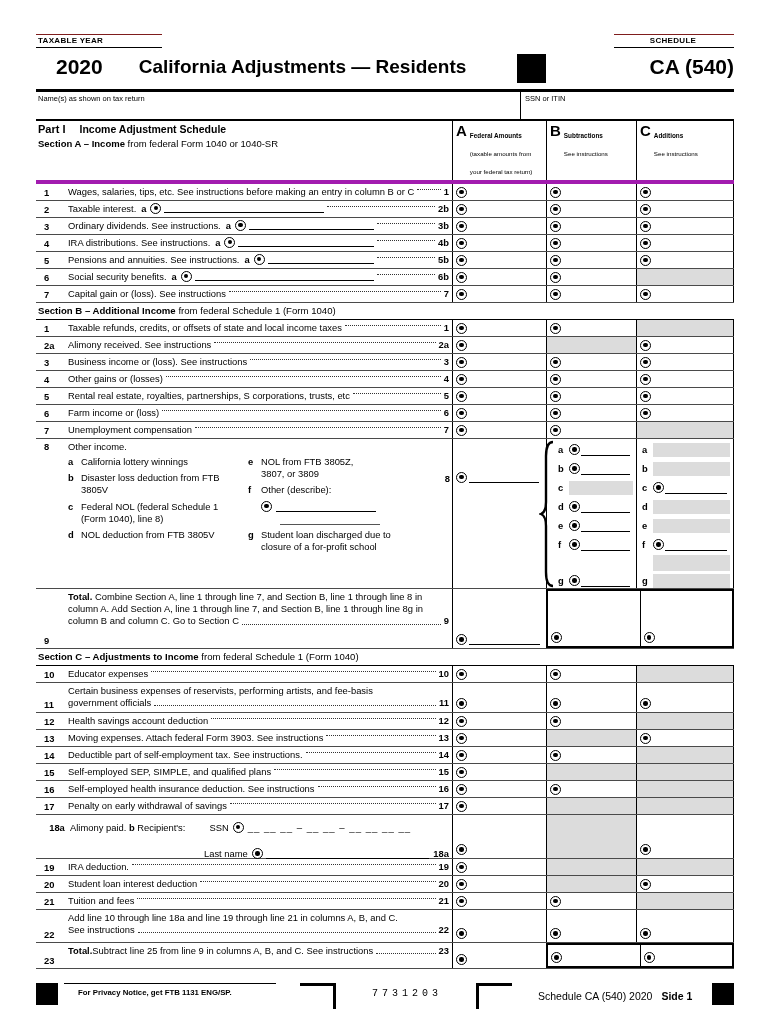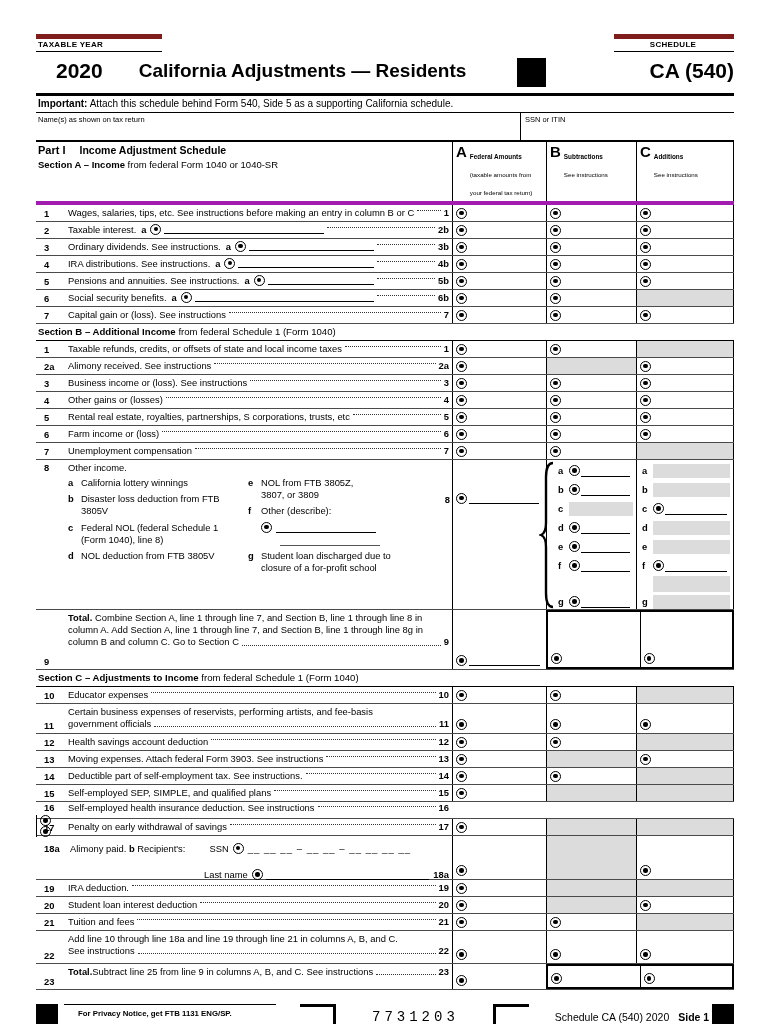--- a/index.html
+++ b/index.html
@@ -7,21 +7,21 @@
     width:770px; height:1024px; background:#fff; color:#000;
     font-family:"Liberation Sans", sans-serif; position:relative; overflow:hidden;
   }
   .page { position:absolute; left:36px; top:34px; width:698px; }
   .bold { font-weight:bold; }
 
   
   .hrow1 { display:flex; justify-content:space-between; }
   .tylabel, .schlabel {
     font-size:8px; font-weight:bold; letter-spacing:0.3px;
-    border-top:5px solid #7f1d1d; border-bottom:1px solid #000;
+    border-top:1px solid #7f1d1d; border-bottom:1px solid #000;
     padding:1px 4px 2px 2px; width:126px; box-sizing:border-box;
   }
   .schlabel { text-align:center; width:120px; }
   .hrow2 { display:flex; align-items:center; height:38px; position:relative; }
   .year  { font-size:21px; font-weight:bold; margin-left:20px; }
   .title { font-size:19px; font-weight:bold; margin-left:36px; flex:1; }
   .topsq { position:absolute; left:481px; top:6px; width:29px; height:29px; background:#000; }
   .ca540 { font-size:21px; font-weight:bold; }
   .thickrule { border-top:3px solid #000; margin-top:3px; }
   .important { font-size:10px; padding:2px 0 3px 2px; border-bottom:1.5px solid #000; }
@@ -101,61 +101,60 @@
   .brace { position:absolute; left:-8px; top:1px; }
 
   
   .bcwrap { display:flex; width:188px; border:2px solid #000; box-sizing:border-box; }
   .bcell { flex:1; display:flex; align-items:flex-end; padding:0 0 3px 3px; box-sizing:border-box; }
   .bcell + .bcell { border-left:1px solid #000; }
   .auline { flex:1; border-bottom:1px solid #000; margin:0 6px 0 2px; }
 
   
   .trow18 { height:44px; }
-  .trow18 .tlabel { display:block; }
+  .trow18 .tlabel { display:block;text-align:center; }
   .l18a1 { display:flex; align-items:center; height:24px; }
   .l18a1 .lnum { width:26px; align-self:center; padding-bottom:0; }
   .l18a1 .spacer { width:24px; }
   .l18a1 .radio { margin:0 4px; }
   .ssnmask { letter-spacing:1px; font-size:9.6px; }
   .l18a2 { display:flex; align-items:flex-end; height:20px; padding:0 0 3px 168px; }
   .l18a2 .radio { margin:0 0 0 4px; }
   .l18a2 .uline { flex:1; margin:0 4px 0 3px; }
 
   
   .footer { display:flex; align-items:flex-start; margin-top:14px; }
   .fsq { width:22px; height:22px; background:#000; flex:none; }
   .fpriv { margin-left:6px; border-top:1.5px solid #000; padding:4px 0 0 14px; width:212px;
            font-size:7.8px; font-weight:bold; box-sizing:border-box; }
   .fbr1 { width:36px; height:26px; border-top:3.5px solid #000; border-right:3.5px solid #000;
           margin-left:24px; box-sizing:border-box; }
   .fbr2 { width:36px; height:26px; border-top:3.5px solid #000; border-left:3.5px solid #000;
           margin-left:34px; box-sizing:border-box; }
-  .fcode { font-family:"Liberation Mono", monospace; font-size:14px; letter-spacing:4px; margin:5px 0 12px 36px; }
+  .fcode { font-family:"Liberation Mono", monospace; font-size:10px; letter-spacing:4px; margin:5px 0 12px 36px; }
   .fsched { font-size:10.5px; margin:7px 0 0 26px; white-space:nowrap; }
   .fsched .bold { margin-left:9px; }
   .fsq2 { margin-left:auto; }
 </style>
 </head>
 <body>
 
 <div class="page">
 
   <div class="hrow1">
     <div class="tylabel">TAXABLE YEAR</div>
     <div class="schlabel">SCHEDULE</div>
   </div>
   <div class="hrow2">
     <div class="year">2020</div>
     <div class="title">California Adjustments — Residents</div>
     <div class="topsq"></div>
     <div class="ca540">CA (540)</div>
   </div>
   <div class="thickrule"></div>
-  <div class="important"><span class="bold">Important:</span><span> Attach this schedule behind Form 540, Side 5 as a supporting California schedule.</span></div>
   <div class="namerow">
     <div class="namecell">Name(s) as shown on tax return</div>
     <div class="ssncell">SSN or ITIN</div>
   </div>
 
   <div class="pheader">
     <div class="phlabel">
       <div class="ph1"><span class="partlbl">Part I</span><span>Income Adjustment Schedule</span></div>
       <div class="ph2"><span class="bold">Section A – Income</span><span> from federal Form 1040 or 1040-SR</span></div>
     </div>
@@ -701,21 +700,21 @@
             <span class="leader"></span>
             <span class="lref">15</span>
           </div>
         </div>
         <div class="cell cellA">
           <span class="radio"></span>
         </div>
         <div class="cell cellB shaded"></div>
         <div class="cell cellC shaded"></div>
       </div>
-      <div class="trow" style="height: 17px; flex-direction: column;">
+      <div class="trow" style="height: 17px;">
         <div class="tlabel">
           <span class="lnum">16</span>
           <div class="lline">
             <span class="ltext">Self-employed health insurance deduction. See instructions</span>
             <span class="leader"></span>
             <span class="lref">16</span>
           </div>
         </div>
         <div class="cell cellA">
           <span class="radio"></span>

